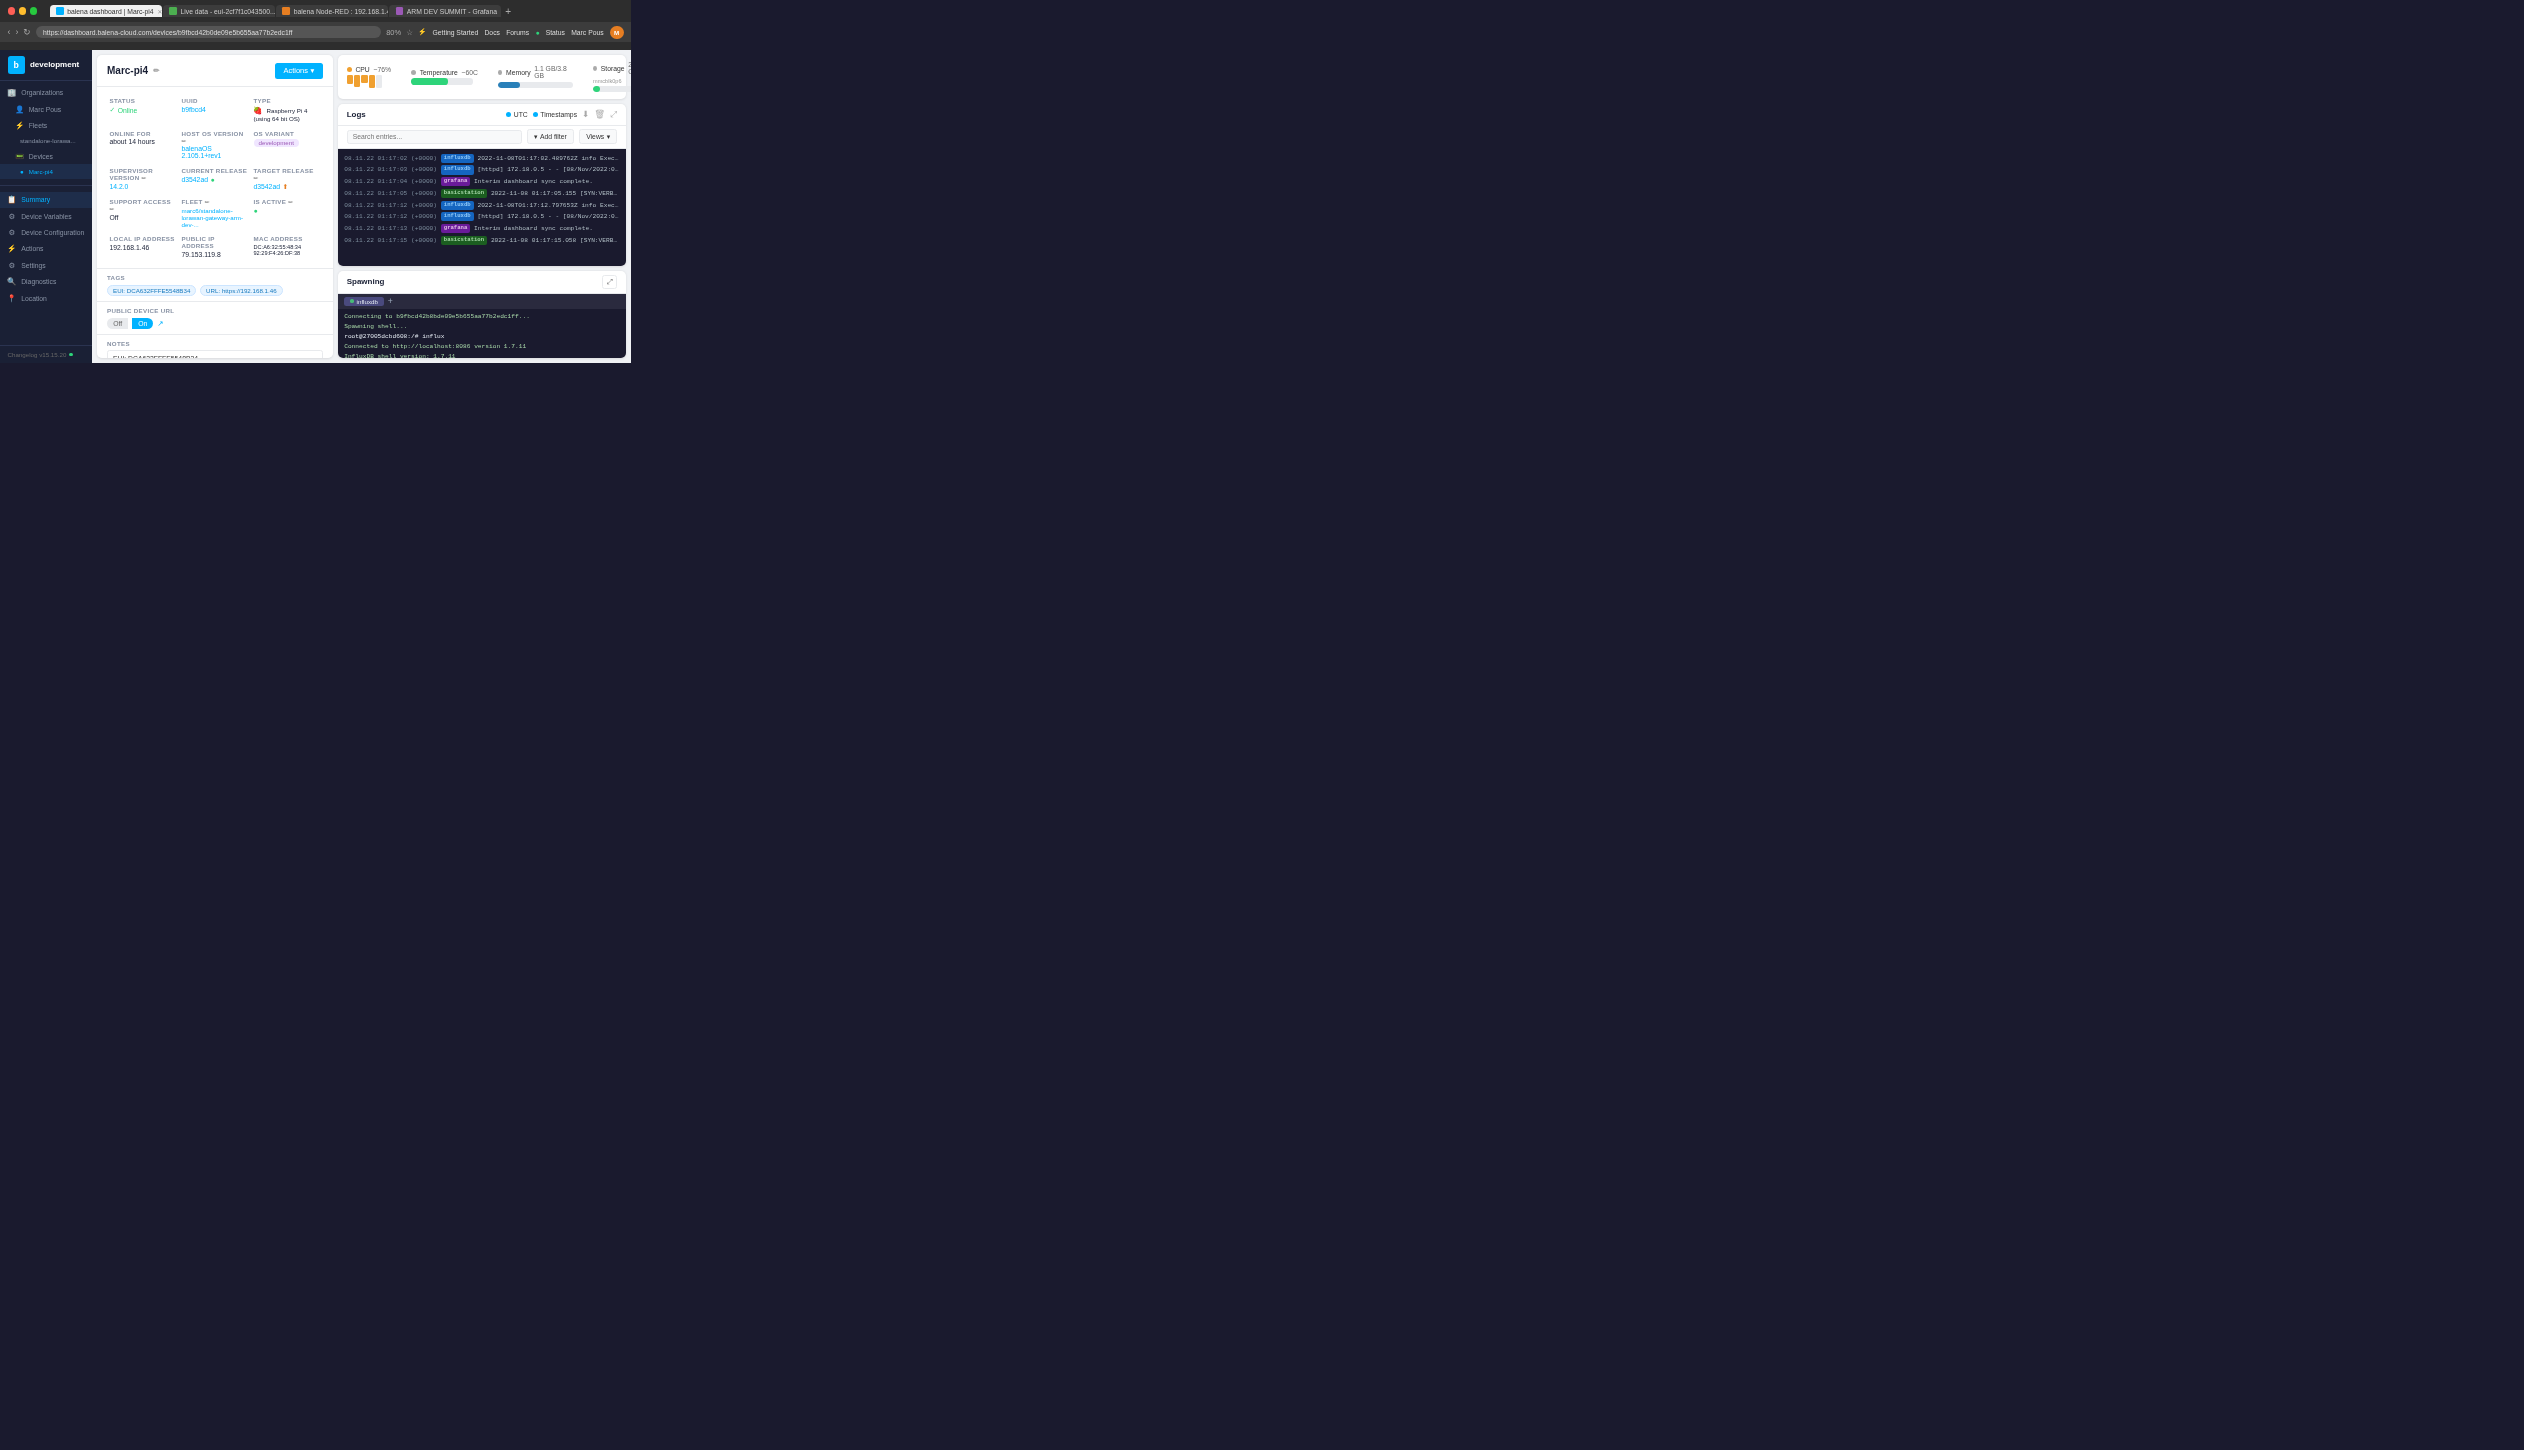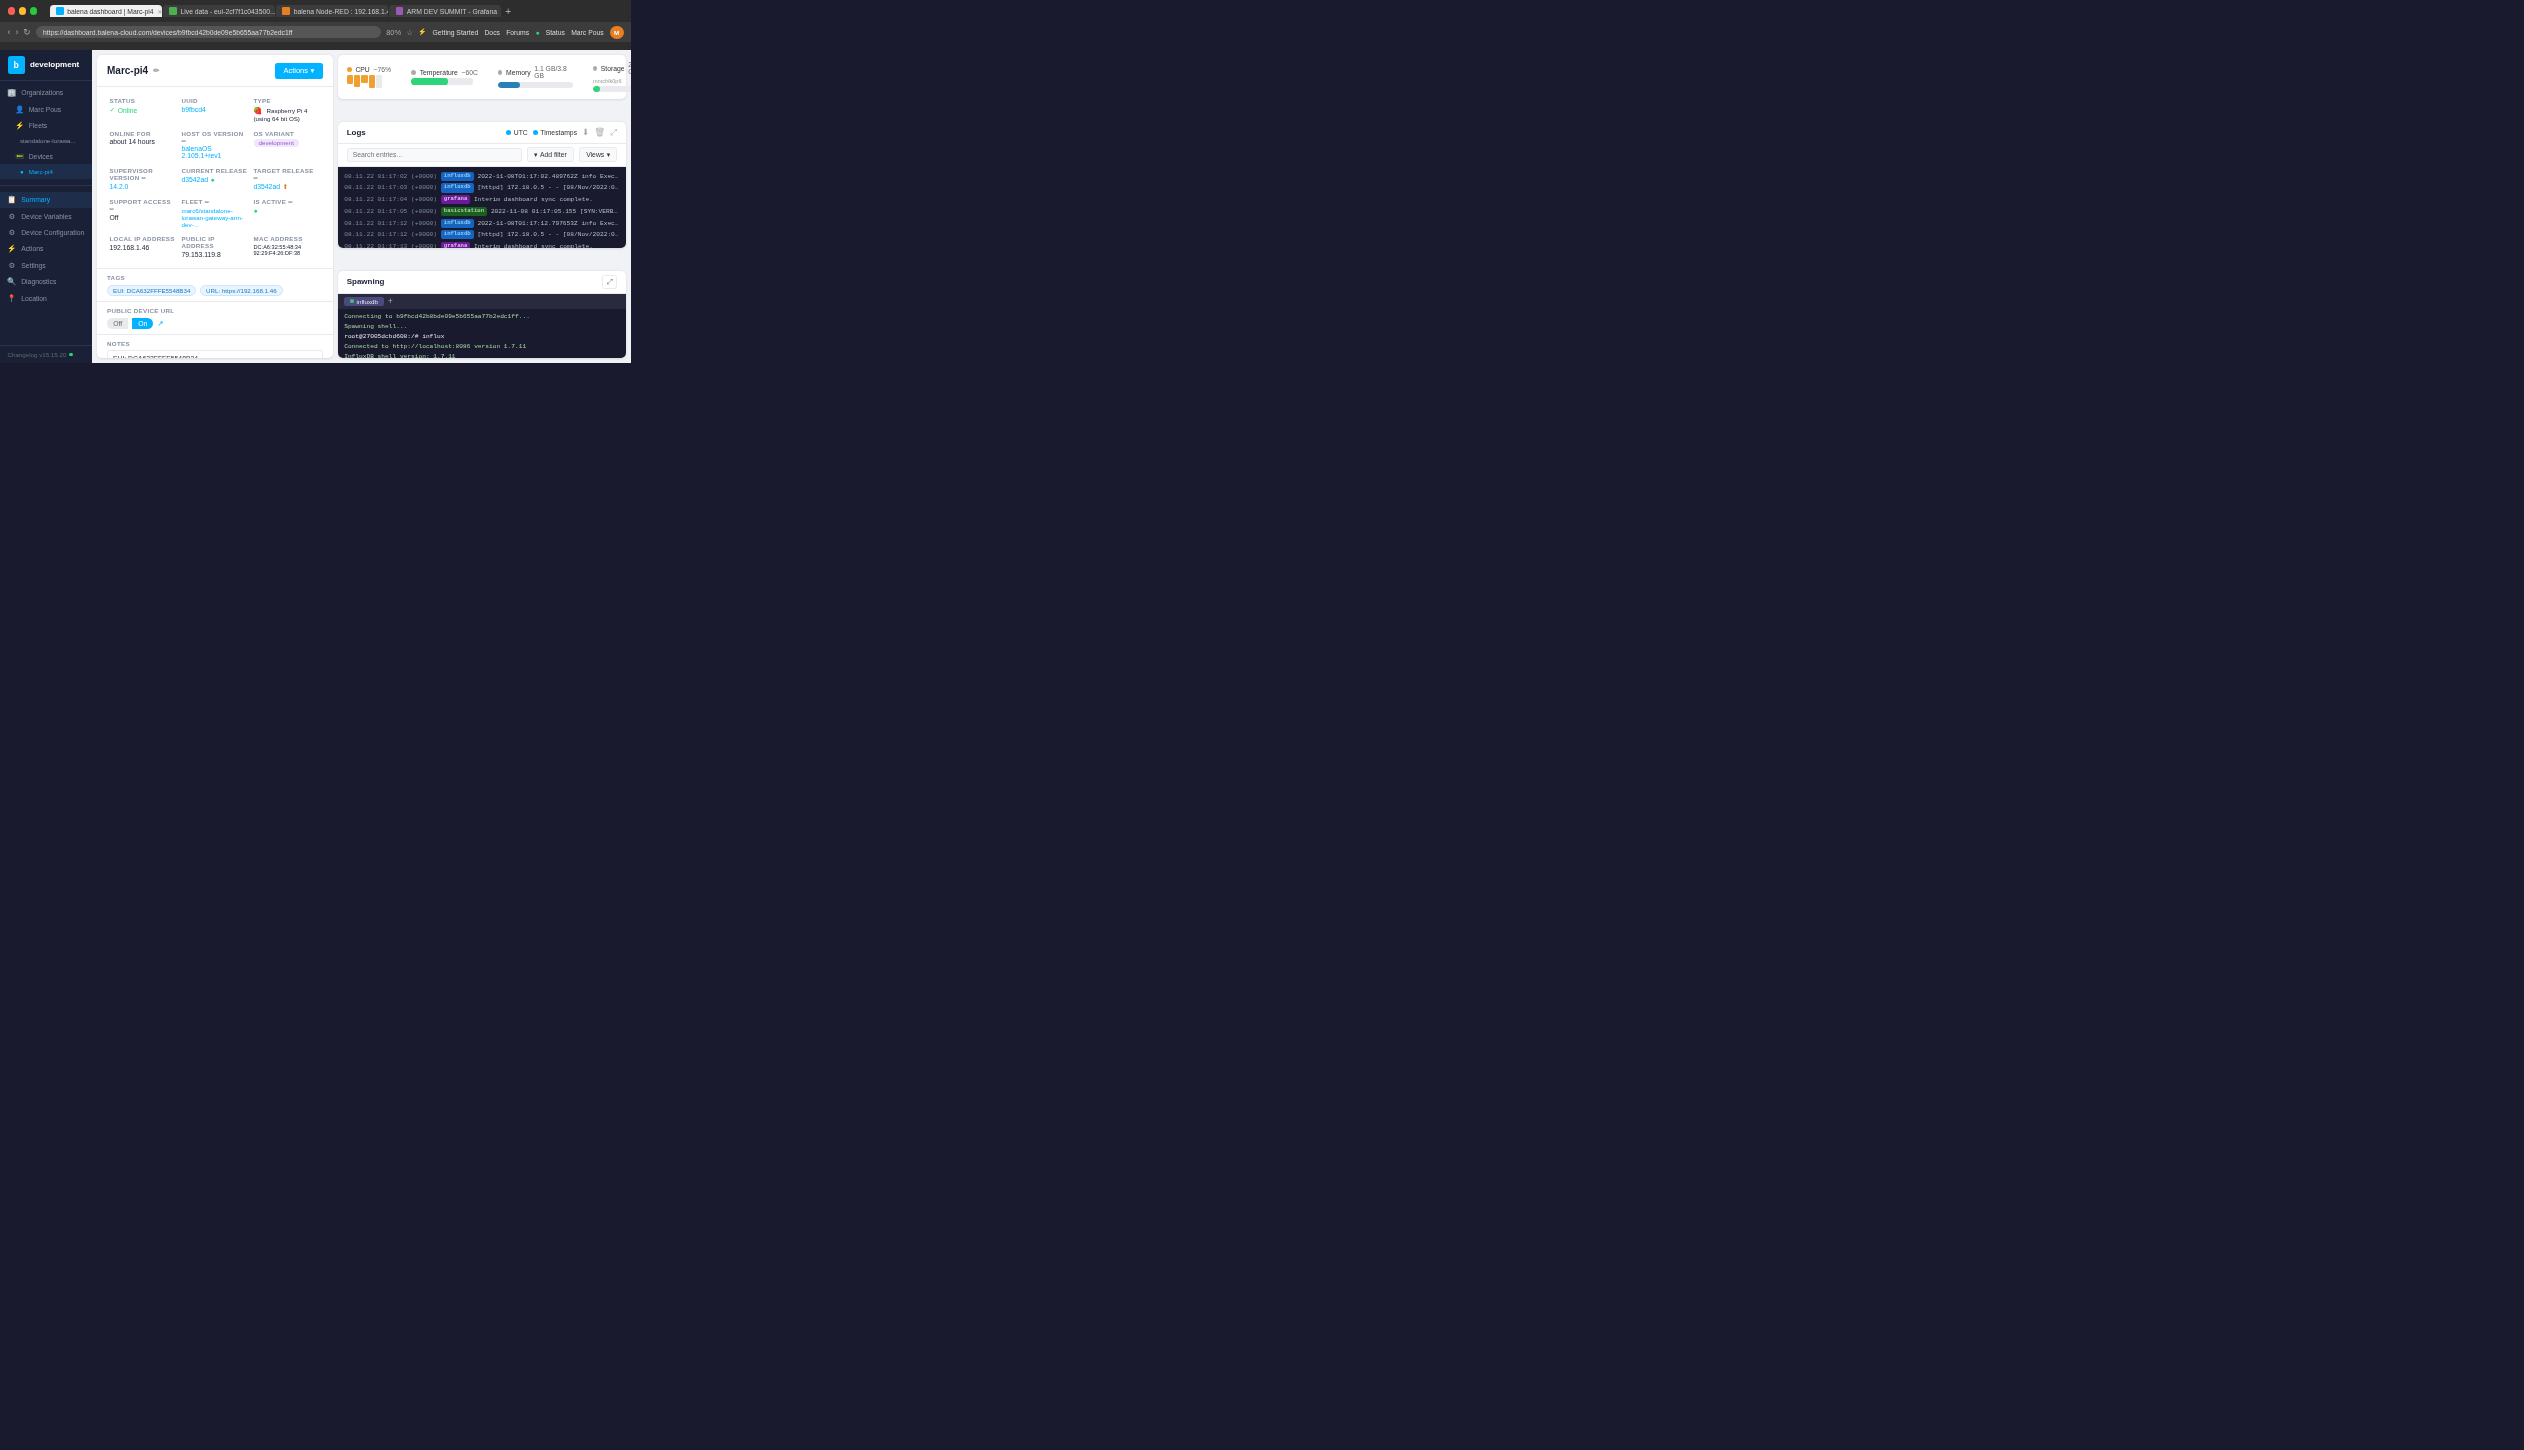--- a/index.html
+++ b/index.html
@@ -65,21 +65,21 @@
     .tag { background: #e8f4ff; color: #1a7bbf; border-radius: 7.5px; padding: 1.2px 5px; font-size: 6.2px; border: 0.6px solid #cce5ff; }
     
     .toggle-group { display: flex; align-items: center; gap: 3.7px; }
     .toggle-off { background: #e8eaed; color: #666; border: none; padding: 1.9px 6.2px; border-radius: 7.5px 0 0 7.5px; font-size: 6.8px; cursor: pointer; }
     .toggle-on { background: #00b2ff; color: white; border: none; padding: 1.9px 6.2px; border-radius: 0 7.5px 7.5px 0; font-size: 6.8px; cursor: pointer; }
     .external-link { color: #00b2ff; font-size: 7.5px; cursor: pointer; }
     
     .notes-area { width: 100%; border: 0.6px solid #e8eaed; border-radius: 2.5px; padding: 3.7px 5px; font-size: 6.8px; color: #333; resize: vertical; min-height: 22.4px; font-family: inherit; }
     
     
-    .right-panel { flex: 1; display: flex; flex-direction: column; gap: 23px; min-width: 0; }
+    .right-panel { flex: 1; display: flex; flex-direction: column; gap: 5px; min-width: 0; }
     
     
     .resource-meters { background: white; border-radius: 5px; padding: 6.2px 8.7px; box-shadow: 0 0.6px 2.5px rgba(0,0,0,0.1); }
     .meters-row { display: flex; align-items: center; gap: 10px; }
     .meter-item { display: flex; flex-direction: column; gap: 2.5px; }
     .meter-label { display: flex; align-items: center; gap: 3.7px; font-size: 6.8px; color: #333; }
     .meter-dot { width: 5px; height: 5px; border-radius: 50%; }
     .meter-bar-container { height: 6.2px; background: #e8eaed; border-radius: 3.1px; overflow: hidden; min-width: 50px; }
     .meter-bar { height: 100%; border-radius: 3.1px; }
     .meters-divider { width: 0.6px; height: 18.6px; background: #e8eaed; }

